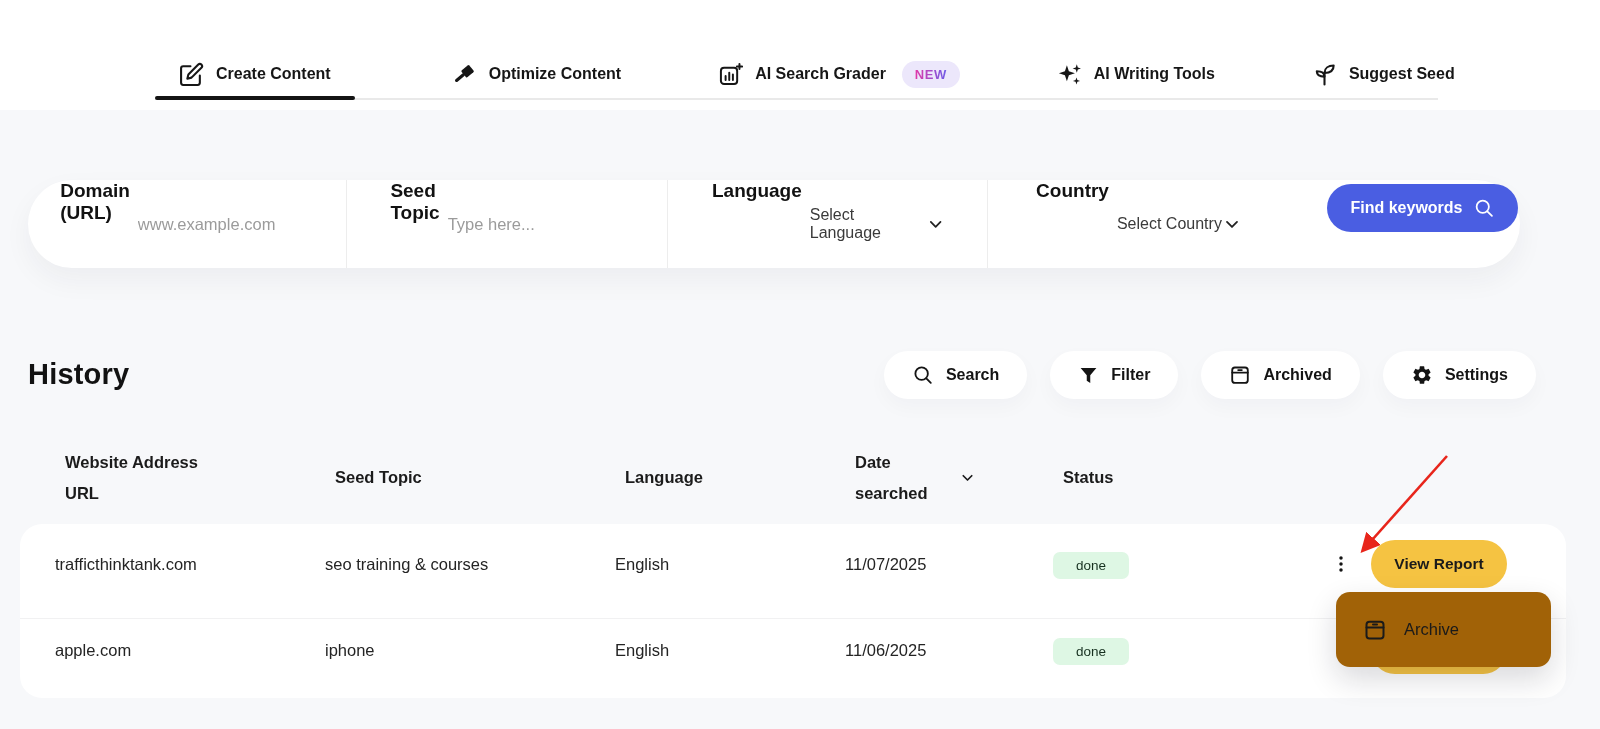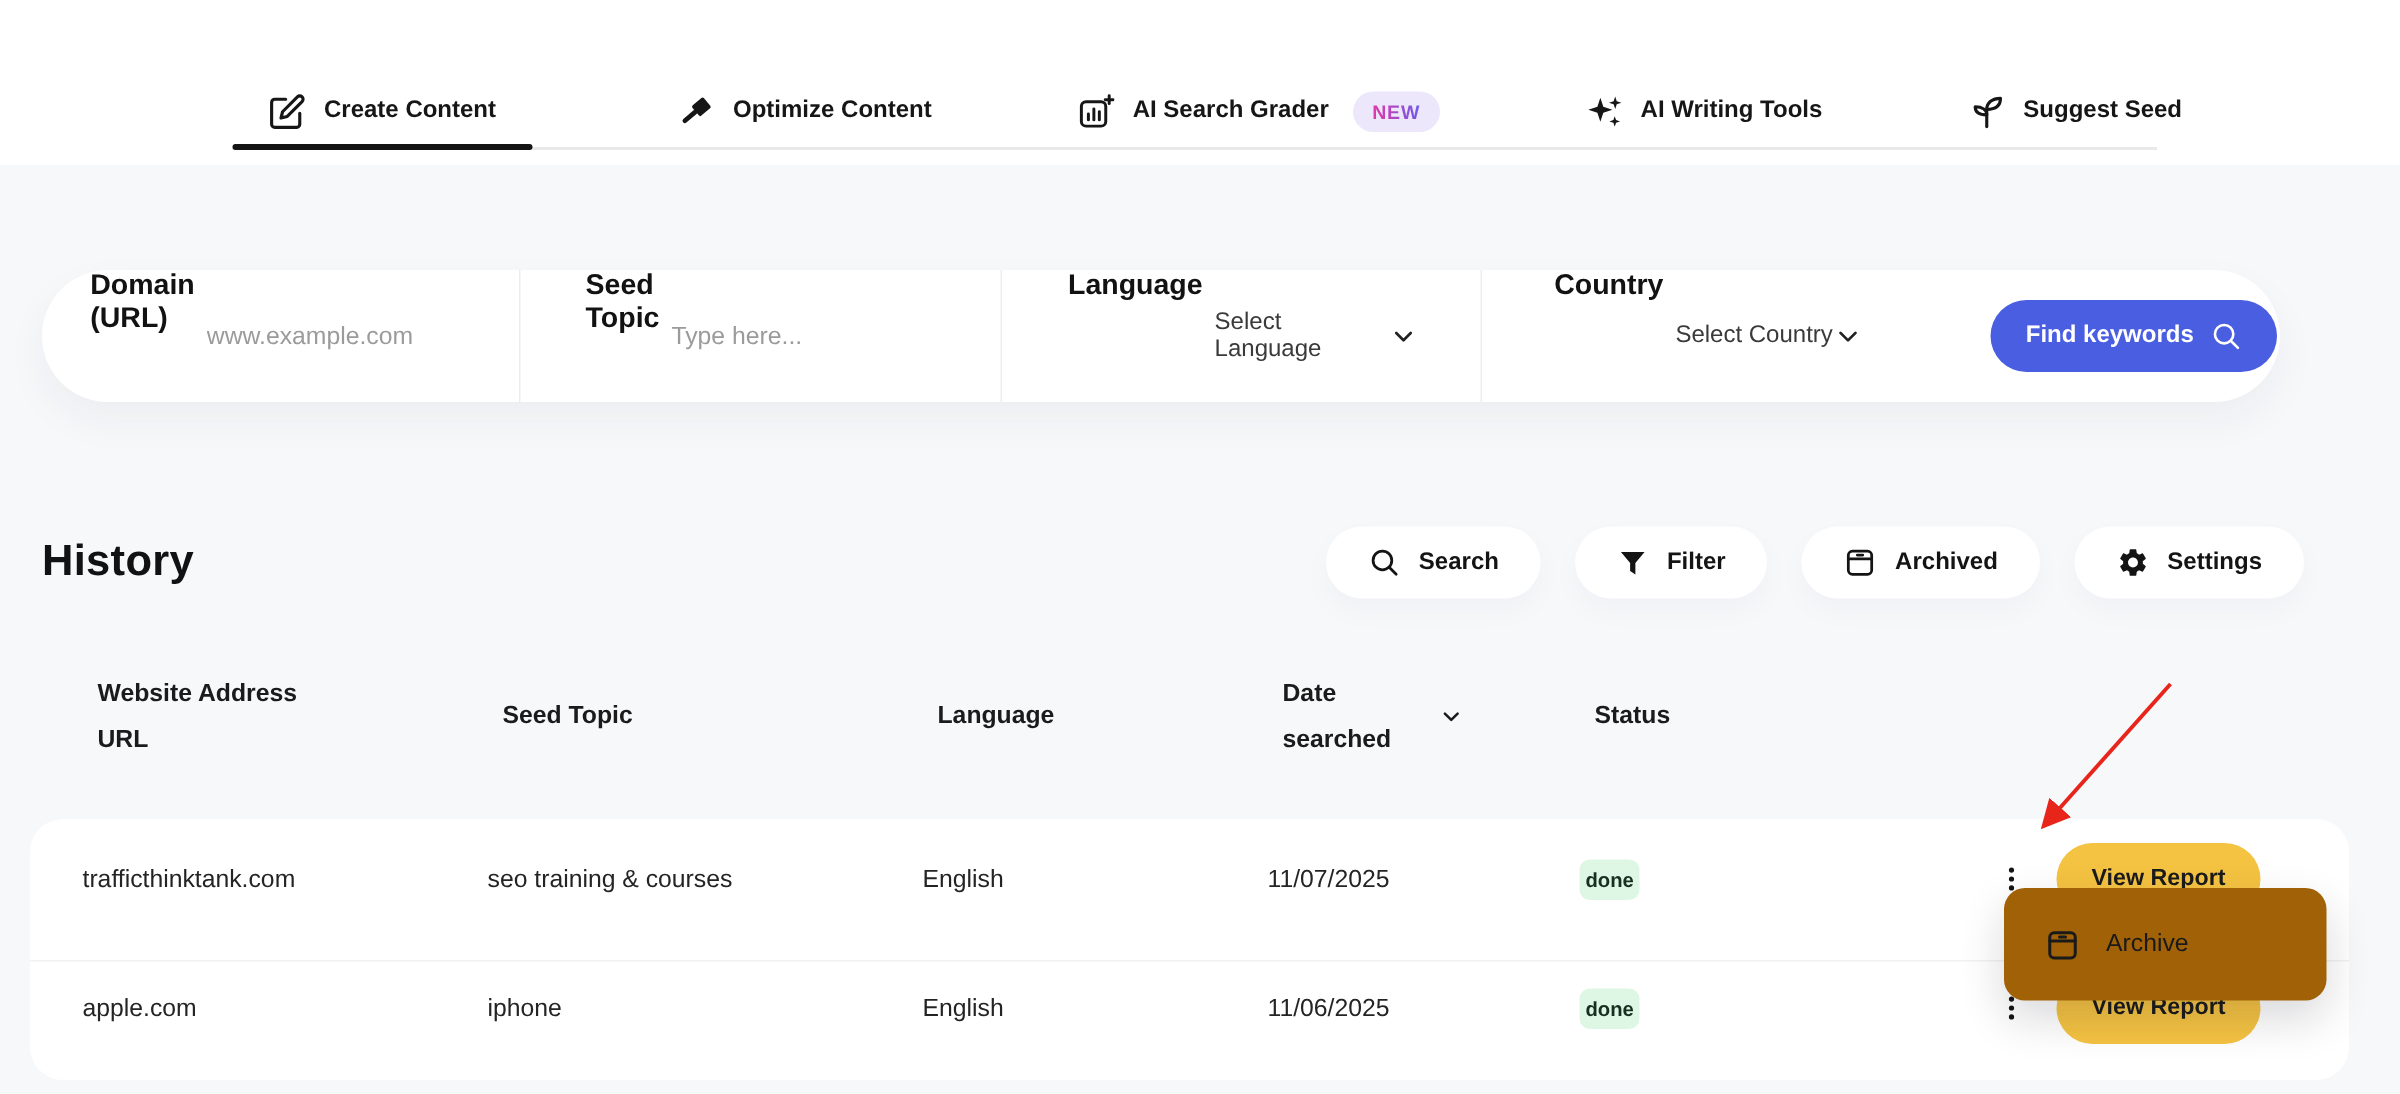--- a/index.html
+++ b/index.html
@@ -37,21 +37,21 @@
   }
   .sb-field { display:flex; flex-direction:row; justify-content:center; gap:8px; padding-left:44px; }
   .sb-field.bordered { border-right:1px solid #ededed; }
   .sb-f1 { width:319px; } .sb-f2 { width:321px; } .sb-f3 { width:320px; } .sb-f4 { width:300px; }
   .sb-label { font-size:19px; font-weight:700; color:#121212; }
   .sb-input { border:none; outline:none; font-family:"Liberation Sans",sans-serif; font-size:16.5px; color:#ef4444; background:transparent; width:230px; }
   .sb-input::placeholder { color:#9b9b9b; }
   .sb-select { display:flex; align-items:center; justify-content:space-between; padding-right:42px; cursor:pointer; }
   .sb-select .val { font-size:16px; color:#3a3a3a; }
   .find-btn {
-    position:absolute; right:2px; top:20px; width:191px; height:48px; border-radius:24px;
+    position:absolute; right:2px; top:4px; width:191px; height:48px; border-radius:24px;
     background:#4a5ee2; color:#ffffff; border:none; cursor:pointer;
     display:flex; align-items:center; justify-content:center; gap:11px;
     font-family:"Liberation Sans",sans-serif; font-size:16px; font-weight:700;text-align:right;
   }
 
   
   .history-title { position:absolute; left:28px; top:358px; font-size:29px; font-weight:800; letter-spacing:0.2px; color:#121212; }
   .hist-actions { position:absolute; right:64px; top:351px; display:flex; gap:23px; z-index:2; }
   .pill-btn {
     height:48px; border-radius:24px; background:#ffffff; border:none; cursor:pointer;
@@ -64,32 +64,32 @@
   
   .thead {
     position:absolute; left:20px; top:440px; width:1546px; min-height:75px;
     padding-left:45px; display:grid; grid-template-columns:270px 290px 230px 208px 262px 1fr;
     align-items:center; font-size:16.5px; font-weight:700; color:#1b1b1b; z-index:1;
   }
   .th-url { max-width:165px; line-height:1.85; }
   .th-date { display:flex; align-items:center; gap:16px; cursor:pointer; }
   .th-date .lbl { width:88px; line-height:1.85; }
   .table-card {
-    position:absolute; left:20px; top:546px; width:1546px; height:174px;
+    position:absolute; left:20px; top:524px; width:1546px; height:174px;
     background:#ffffff; border-radius:22px; z-index:1;
   }
   .trow {
     padding-left:35px; display:grid; grid-template-columns:270px 290px 230px 208px 262px 1fr;
     align-items:center; font-size:16.5px; color:#242424;
   }
   .trow.r1 { height:95px; border-bottom:1px solid #f1f1f2; padding-bottom:14px; }
   .trow.r2 { height:79px; padding-bottom:17px; }
   .status-badge {
-    justify-self:start; padding:6px 4px; border-radius:7px;
-    background:#def7e4; color:#16301f; font-size:13.5px; font-weight:700;
+    justify-self:start; padding:6px 23px; border-radius:7px;
+    background:#def7e4; color:#16301f; font-size:13.5px; font-weight:400;
   }
   .actions-cell { display:flex; align-items:center; }
   .kebab-btn { margin-left:15px; width:22px; height:30px; border:none; background:transparent; cursor:pointer; display:flex; align-items:center; justify-content:center; }
   .view-report-btn {
     margin-left:19px; width:136px; height:48px; border-radius:24px; border:none; cursor:pointer;
     background:#f5c342; color:#1b1b1b; font-family:"Liberation Sans",sans-serif;
     font-size:15.5px; font-weight:700;
   }
 
   

